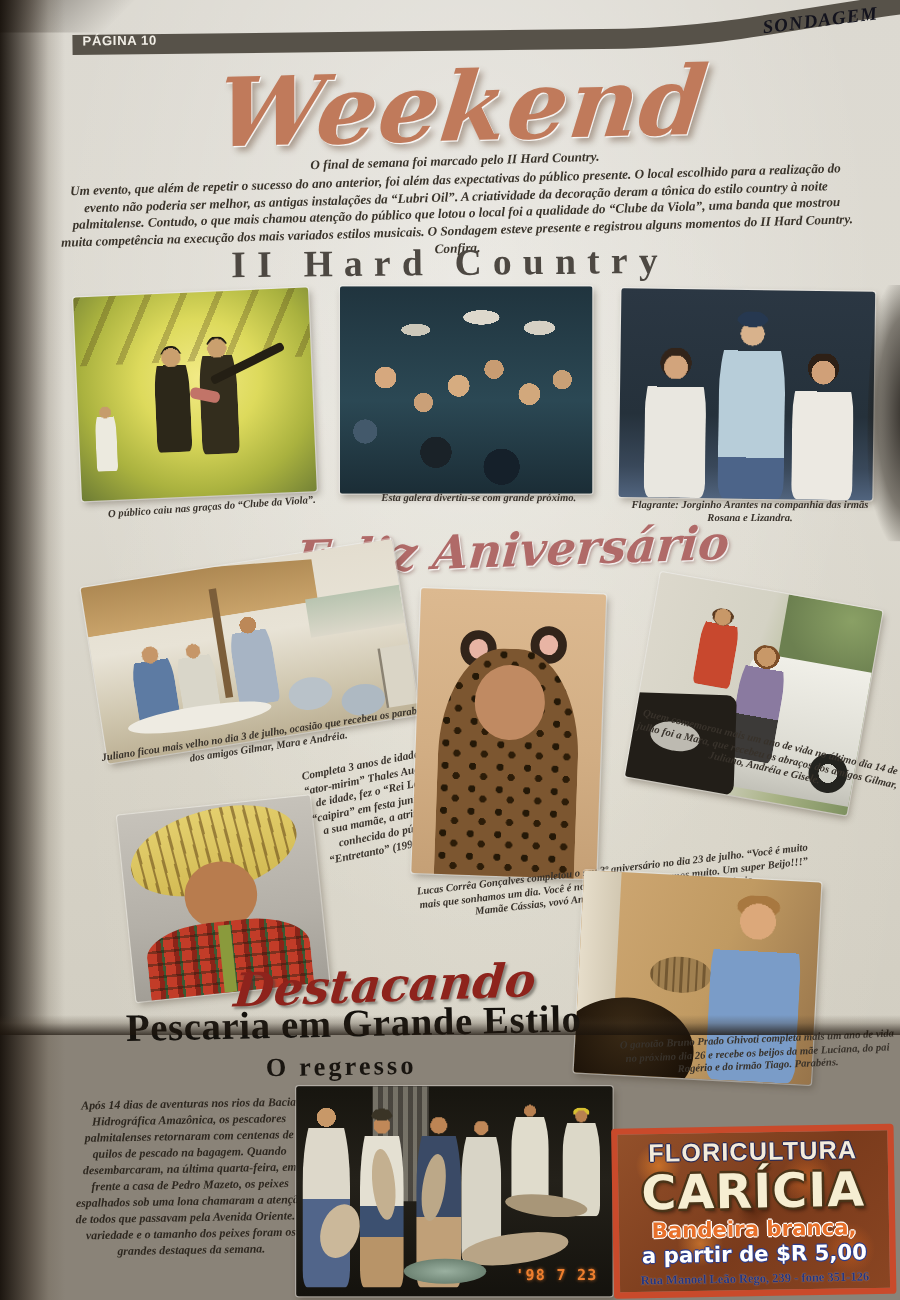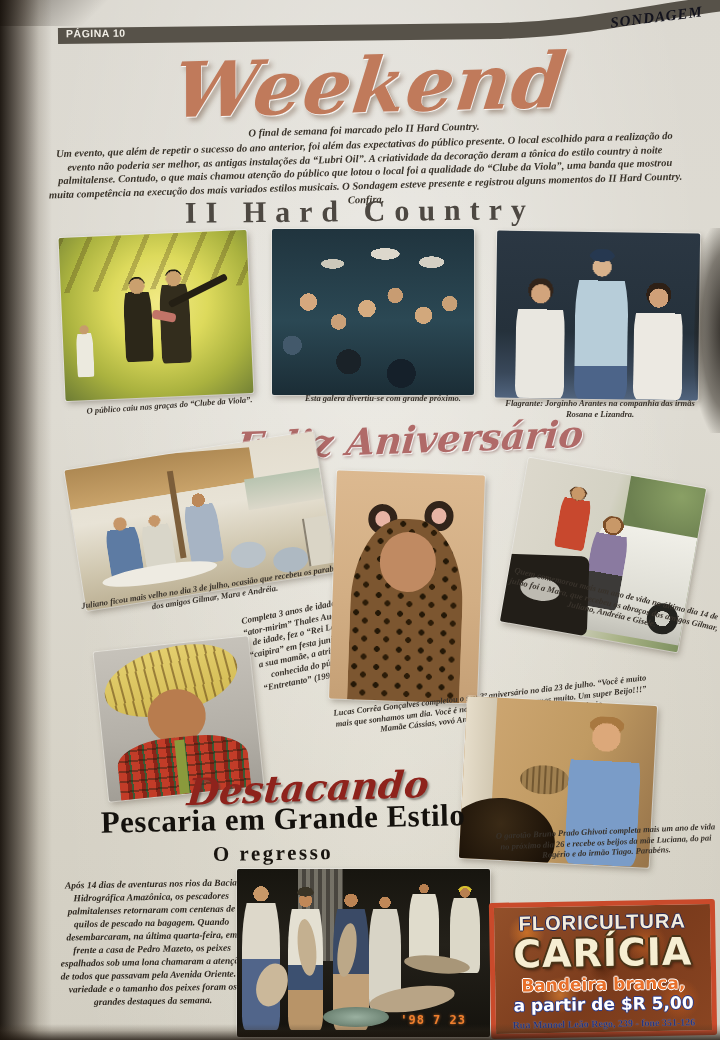--- a/index.html
+++ b/index.html
@@ -1,17 +1,17 @@
 <!DOCTYPE html>
 <html><head>
 <meta charset="utf-8">
 <style>
   html,body{margin:0;padding:0;}
   body{width:720px;height:1040px;overflow:hidden;background:#8a8378;}
-  .page{position:relative;width:720px;height:1040px;
+  .page{position:relative;width:720px;height:828px;
     background:
       radial-gradient(ellipse at 52% 28%, rgba(255,255,255,.38), transparent 62%),
       radial-gradient(ellipse at 55% 75%, rgba(255,252,240,.25), transparent 60%),
       linear-gradient(180deg,#dcd9d1 0%,#dedbd2 40%,#d6d2c6 75%,#d2cec2 100%);
     font-family:"Liberation Serif", serif;}
   .abs{position:absolute;}
   .cap{position:absolute;font:italic 600 8.5px/10.5px "Liberation Serif", serif;color:#38322b;text-align:center;}
   .photo{position:absolute;overflow:hidden;border-radius:2px;
     box-shadow:0 0 0 1px rgba(255,255,255,.35), 2px 3px 6px rgba(60,50,35,.35);}
   .fig{position:absolute;}
@@ -62,21 +62,21 @@
   .ad .l1{font:700 20px/1 "Liberation Sans", sans-serif;color:#f3ecdc;letter-spacing:1px;text-align:center;margin-top:6px;
     text-shadow:-1px 0 #2c2c55,1px 0 #2c2c55,0 -1px #2c2c55,0 1px #2c2c55;}
   .ad .l2{font:700 38px/1 "DejaVu Sans", sans-serif;color:#f6eed2;text-align:center;letter-spacing:1px;margin-top:2px;
     text-shadow:-2px 0 #4a3418,2px 0 #4a3418,0 -2px #4a3418,0 2px #4a3418, 2px 3px 3px rgba(0,0,0,.4);}
   .ad .l3{font:700 17px/1 "DejaVu Sans", sans-serif;color:#e8702a;text-align:center;margin-top:4px;
     text-shadow:-1px 0 #fff,1px 0 #fff,0 -1px #fff,0 1px #fff;}
   .ad .l4{font:700 17px/1 "DejaVu Sans", sans-serif;color:#ffffff;text-align:center;margin-top:3px;
     text-shadow:-1px 0 #2c3c8c,1px 0 #2c3c8c,0 -1px #2c3c8c,0 1px #2c3c8c;}
   .ad .l5{font:700 10px/1 "Liberation Serif", serif;color:#25357e;text-align:center;margin-top:6px;
     text-shadow:0 0 1px rgba(255,255,255,.5);}
-  .stamp{position:absolute;right:24px;bottom:10px;font:700 12px "DejaVu Sans Mono", monospace;color:#ef7f2e;
+  .stamp{position:absolute;right:12px;bottom:10px;font:700 12px "DejaVu Sans Mono", monospace;color:#ef7f2e;
     text-shadow:0 0 3px rgba(239,127,46,.8);letter-spacing:1px;margin-left:48px;}
 </style>
 </head>
 <body>
 
 <div class="page">
 
   <svg class="abs" width="720" height="60" style="left:0;top:0">
     <path d="M58,36 L500,31 C590,28 632,15 724,3" stroke="#575249" stroke-width="16" fill="none"></path>
   </svg>

